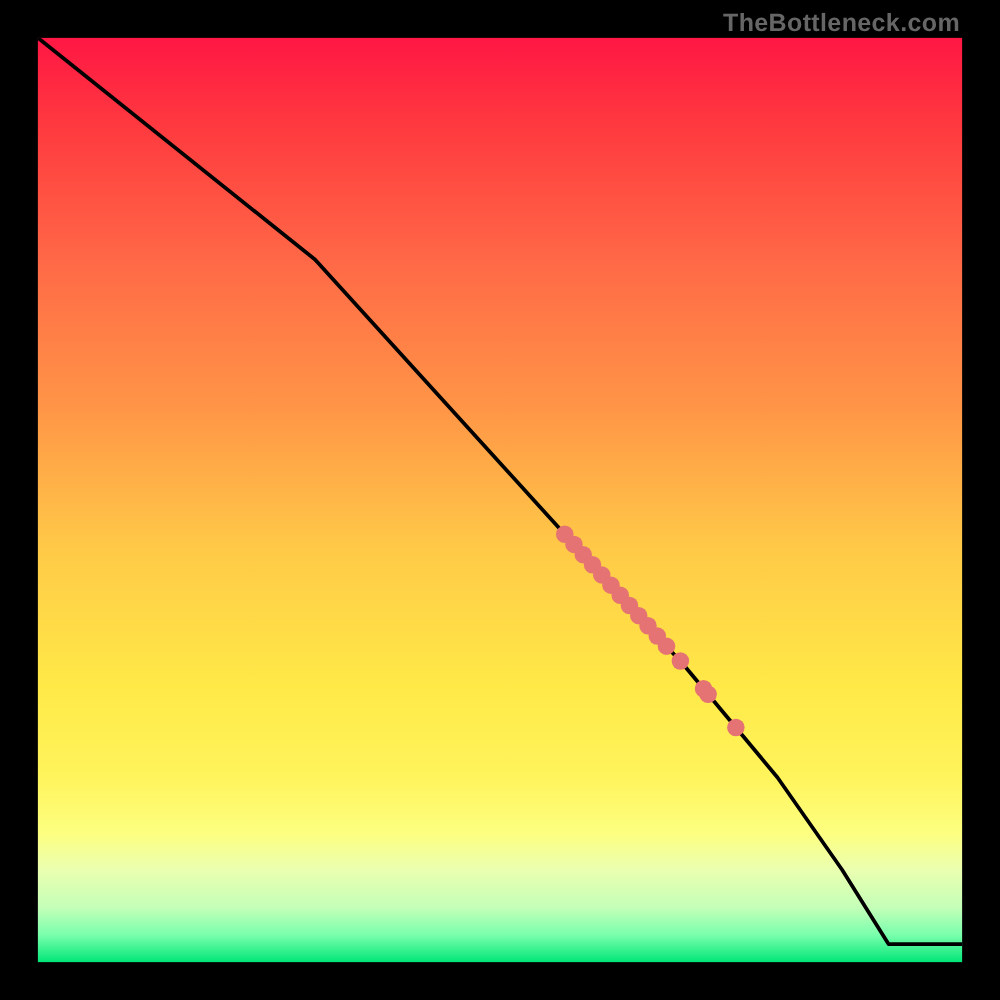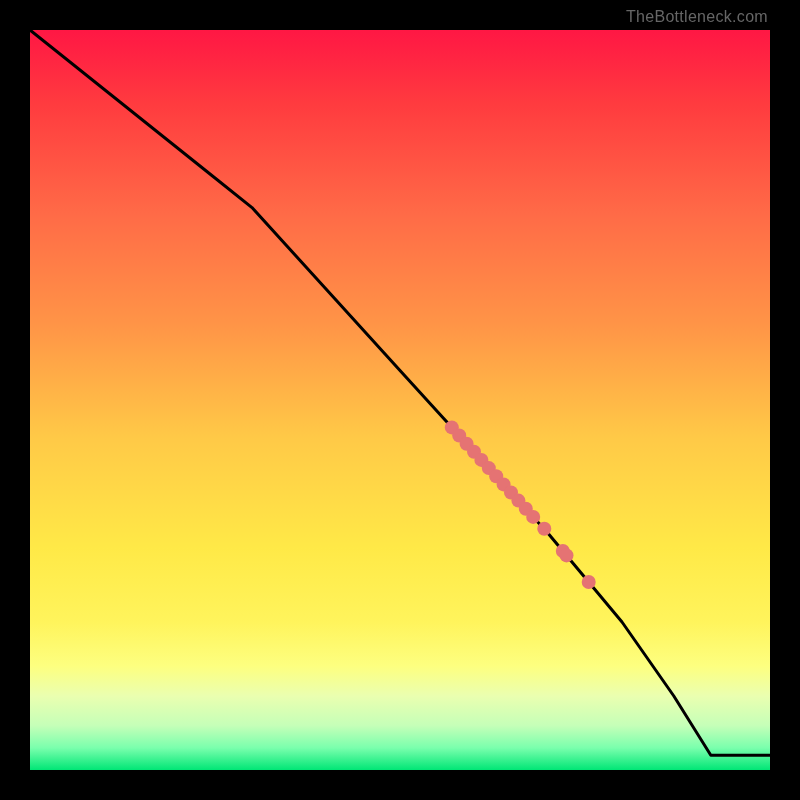--- a/index.html
+++ b/index.html
@@ -30,22 +30,22 @@
     .gradient-bg {
       position: absolute;
       width: 100%;
       height: 100%;
     }
     .watermark {
       position: absolute;
       top: 8px;
       right: 32px;
       color: #666;
-      font-size: 16px;
-      font-weight: 400;
+      font-size: 20px;
+      font-weight: 700;
       z-index: 10;
       letter-spacing: 0.3px;
     }
     svg.chart-svg {
       position: absolute;
       top: 0;
       left: 0;
       width: 100%;
       height: 100%;
     }

